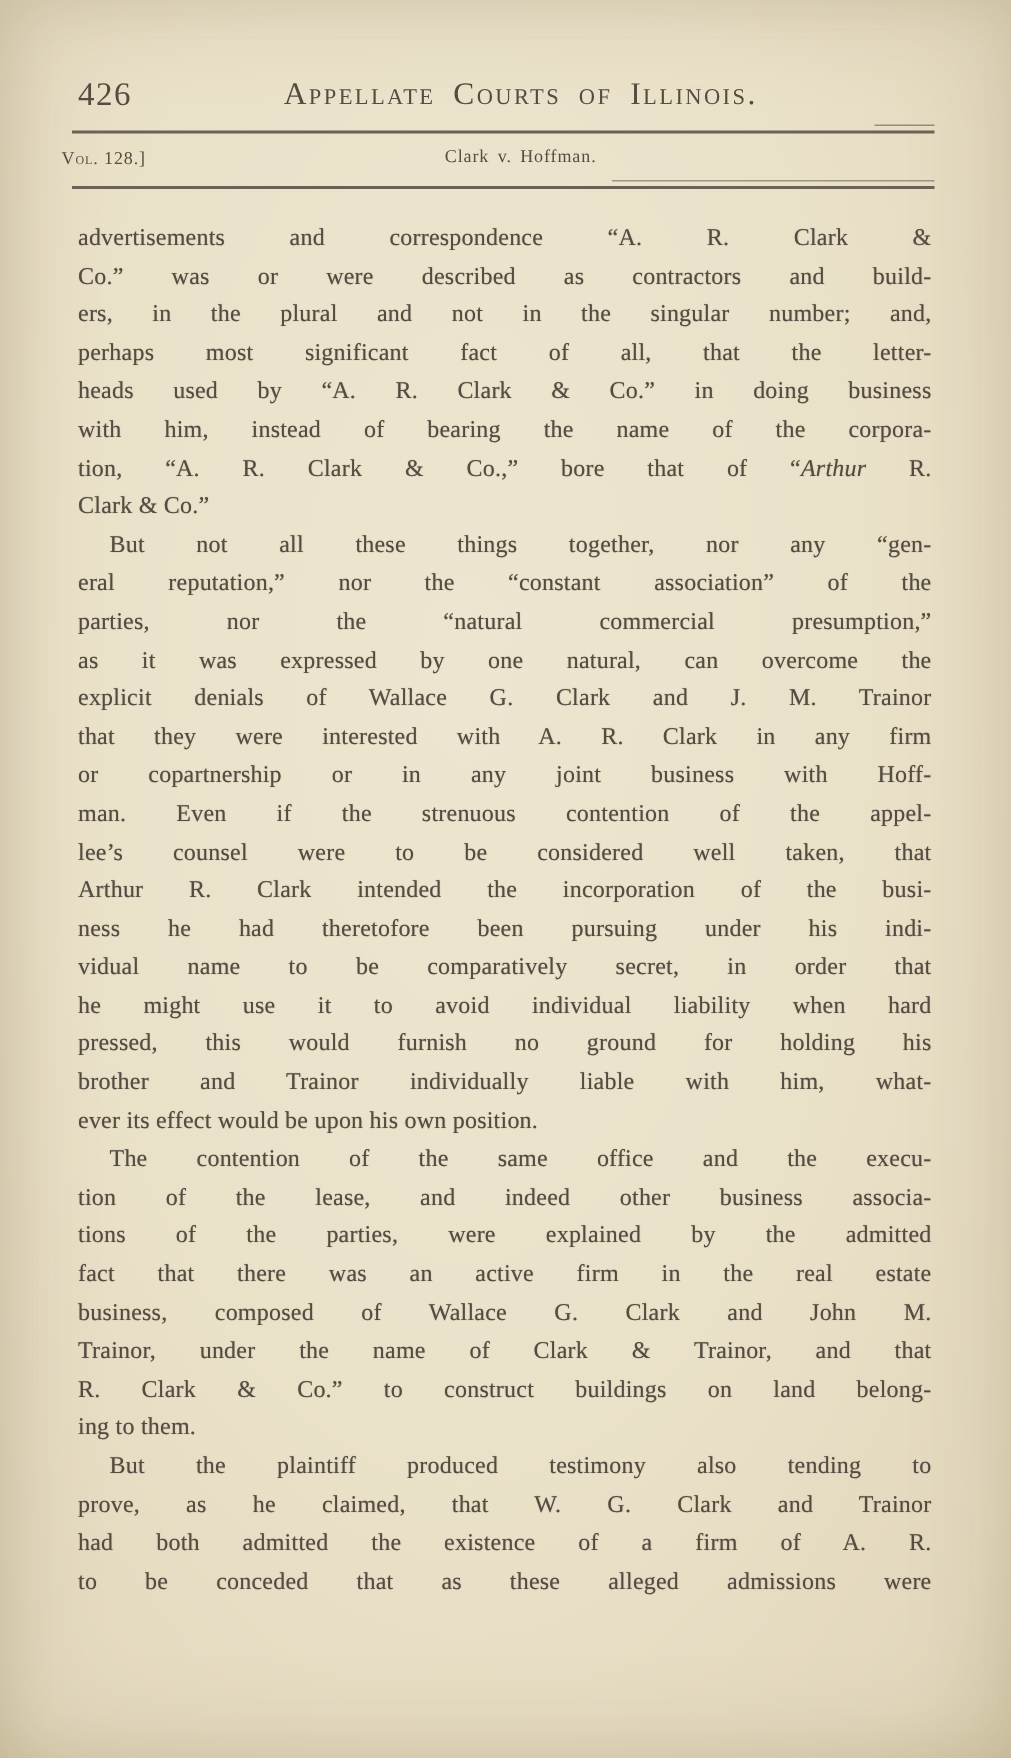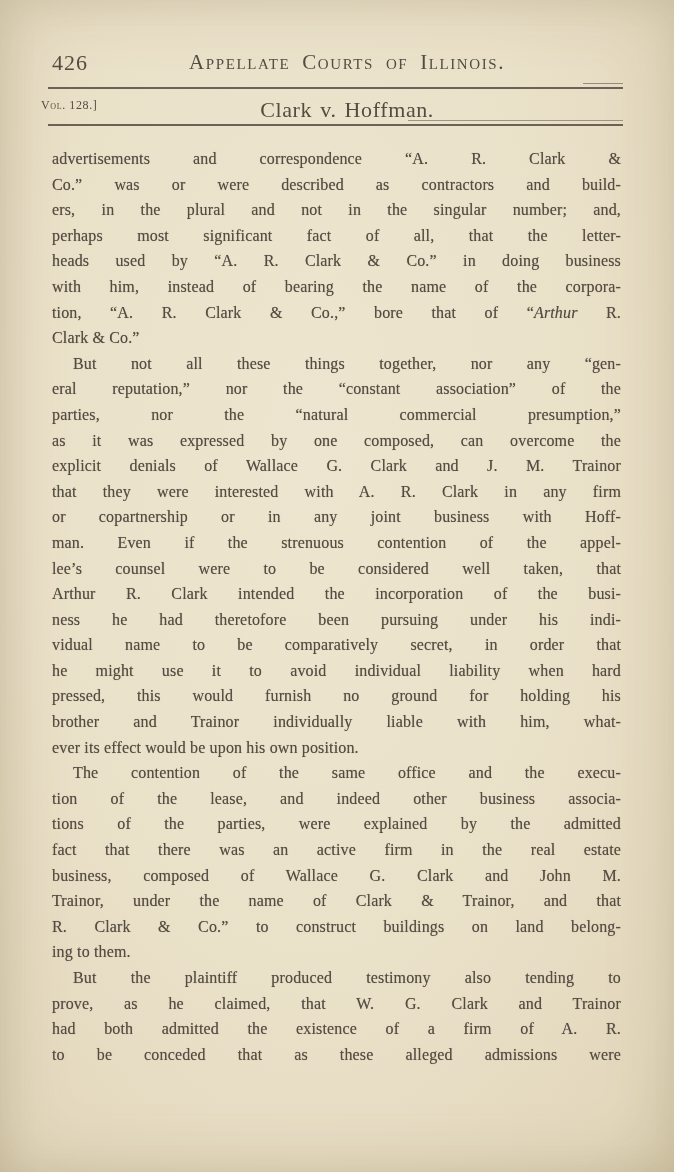--- a/index.html
+++ b/index.html
@@ -86,21 +86,21 @@
     top: 1px;
     font-size: 12px;
     font-variant: small-caps;
     letter-spacing: 0.6px;
   }
   .case-title {
     position: absolute;
     left: 51.5%;
     top: 0;
     transform: translateX(-50%);
-    font-size: 22px;
+    font-size: 12px;
     letter-spacing: 0.6px;
     word-spacing: 2px;
     white-space: nowrap;
   }
 
   
   .page-body {
     position: absolute;
     top: 146px;
     left: 52px;
@@ -145,21 +145,21 @@
       <div class="line j"><span>Co.” was or were described as contractors and build-</span></div>
       <div class="line j"><span>ers, in the plural and not in the singular number; and,</span></div>
       <div class="line j"><span>perhaps most significant fact of all, that the letter-</span></div>
       <div class="line j"><span>heads used by “A. R. Clark &amp; Co.” in doing business</span></div>
       <div class="line j"><span>with him, instead of bearing the name of the corpora-</span></div>
       <div class="line j"><span>tion, “A. R. Clark &amp; Co.,” bore that of “</span><i>Arthur</i><span> R.</span></div>
       <div class="line"><span>Clark &amp; Co.”</span></div>
       <div class="line j ind"><span>But not all these things together, nor any “gen-</span></div>
       <div class="line j"><span>eral reputation,” nor the “constant association” of the</span></div>
       <div class="line j"><span>parties, nor the “natural commercial presumption,”</span></div>
-      <div class="line j"><span>as it was expressed by one composed, can overcome the</span></div>
+      <div class="line j"><span>as it was expressed by one natural, can overcome the</span></div>
       <div class="line j"><span>explicit denials of Wallace G. Clark and J. M. Trainor</span></div>
       <div class="line j"><span>that they were interested with A. R. Clark in any firm</span></div>
       <div class="line j"><span>or copartnership or in any joint business with Hoff-</span></div>
       <div class="line j"><span>man.  Even if the strenuous contention of the appel-</span></div>
       <div class="line j"><span>lee’s counsel were to be considered well taken, that</span></div>
       <div class="line j"><span>Arthur R. Clark intended the incorporation of the busi-</span></div>
       <div class="line j"><span>ness he had theretofore been pursuing under his indi-</span></div>
       <div class="line j"><span>vidual name to be comparatively secret, in order that</span></div>
       <div class="line j"><span>he might use it to avoid individual liability when hard</span></div>
       <div class="line j"><span>pressed, this would furnish no ground for holding his</span></div>

